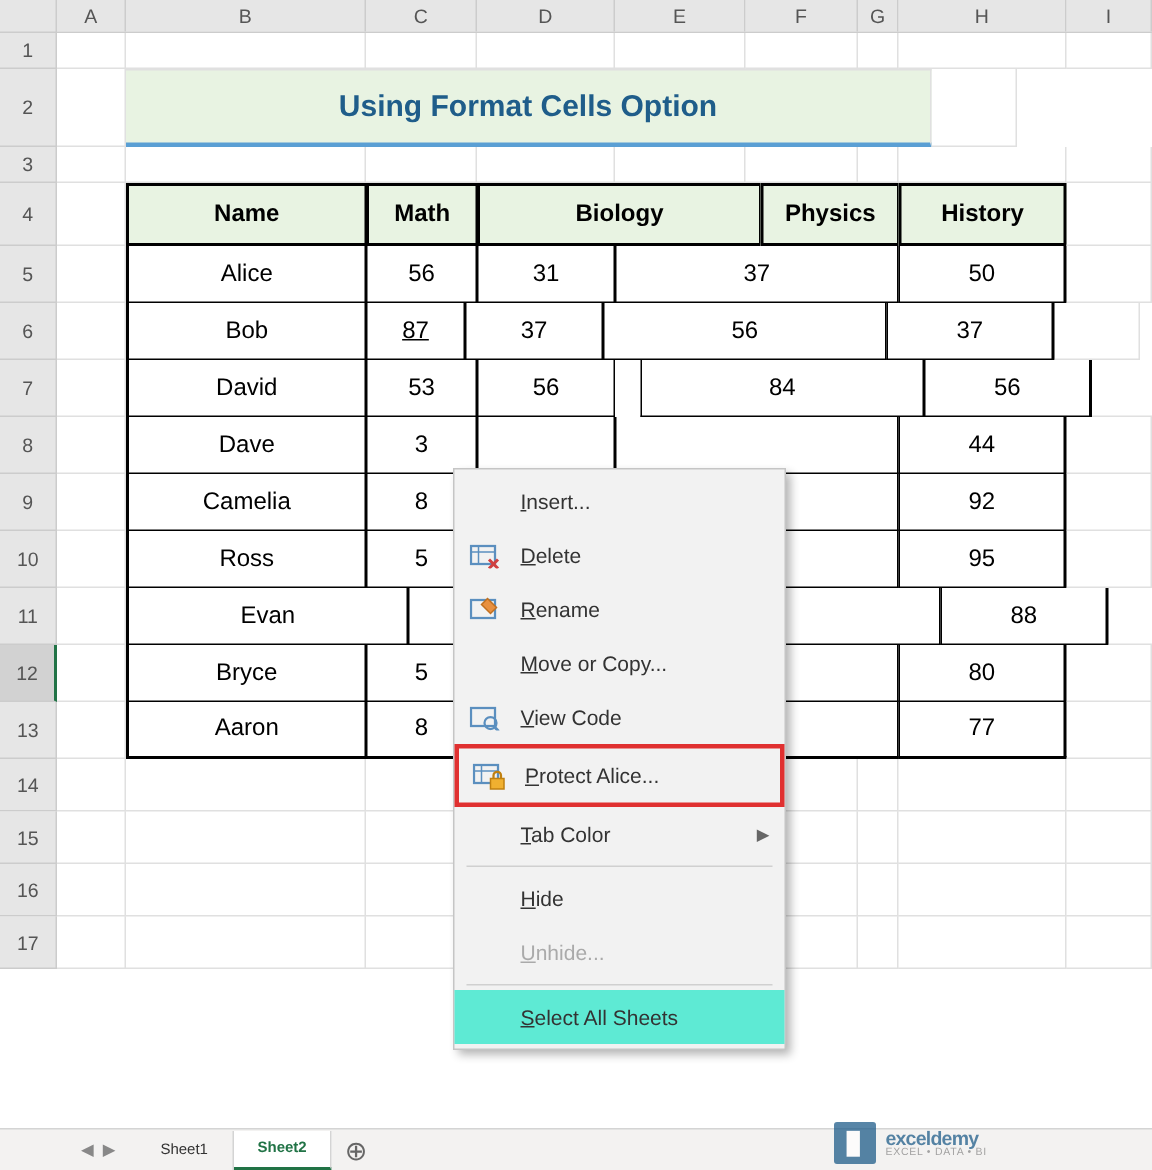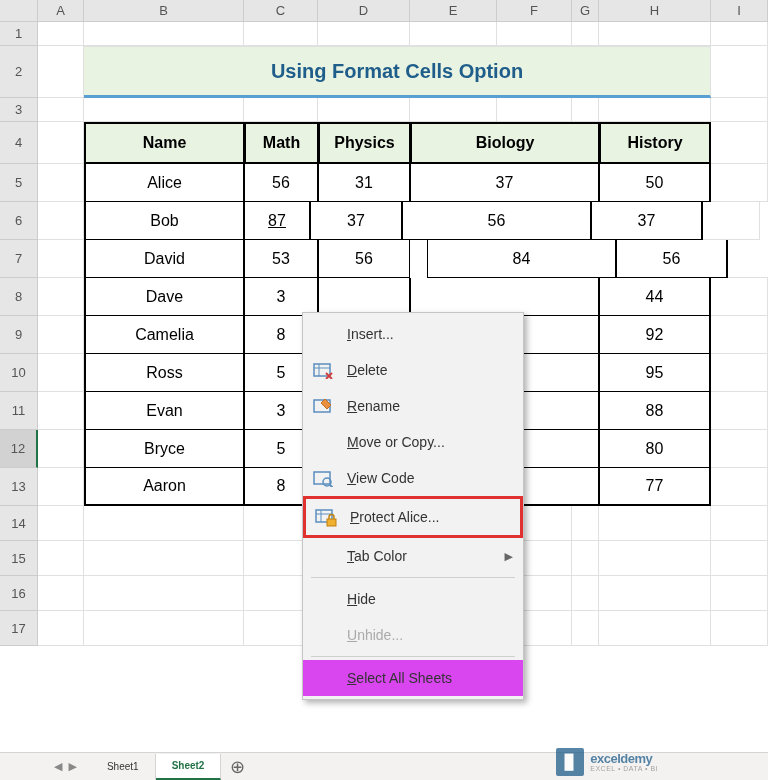--- a/index.html
+++ b/index.html
@@ -107,21 +107,21 @@
   display: flex;
   align-items: center;
   height: 36px;
   padding: 0 10px 0 6px;
   cursor: default;
 }
 .menu-item.highlighted {
   border: 3px solid #e03030;
   height: 42px;
 }
-.menu-item.selected { background: #d946ef; }
+.menu-item.selected { background: #5eead4; }
 .menu-icon {
   width: 28px;
   height: 24px;
   display: flex;
   align-items: center;
   justify-content: center;
   margin-right: 10px;
   flex-shrink: 0;
 }
 .menu-label { flex: 1; color: #333; }
@@ -241,21 +241,21 @@
           <div class="cell" style="width: 75px; height: 24px;"></div>
           <div class="cell" style="width: 27px; height: 24px;"></div>
           <div class="cell" style="width: 112px; height: 24px;"></div>
           <div class="cell" style="width: 57px; height: 24px;"></div>
         </div>
       </div>
       <div class="row-wrap">
         <div class="row-h" style="height: 52px;">2</div>
         <div class="cells">
           <div class="cell" style="width: 46px; height: 52px;"></div>
-          <div class="cell title-cell" style="width: 627px; height: 52px;">Using Format Cells Option</div>
+          <div class="cell title-cell" style="width: 537px; height: 52px;">Using Format Cells Option</div>
           <div class="cell" style="width: 57px; height: 52px;"></div>
         </div>
       </div>
       <div class="row-wrap">
         <div class="row-h" style="height: 24px;">3</div>
         <div class="cells">
           <div class="cell" style="width: 46px; height: 24px;"></div>
           <div class="cell" style="width: 160px; height: 24px;"></div>
           <div class="cell" style="width: 74px; height: 24px;"></div>
           <div class="cell" style="width: 92px; height: 24px;"></div>
@@ -265,22 +265,22 @@
           <div class="cell" style="width: 112px; height: 24px;"></div>
           <div class="cell" style="width: 57px; height: 24px;"></div>
         </div>
       </div>
       <div class="row-wrap">
         <div class="row-h" style="height: 42px;">4</div>
         <div class="cells">
           <div class="cell" style="width: 46px; height: 42px;"></div>
           <div class="cell header-cell" style="width: 160px; height: 42px; border-left: 2px solid rgb(0, 0, 0);">Name</div>
           <div class="cell header-cell" style="width: 74px; height: 42px;">Math</div>
+          <div class="cell header-cell" style="width: 189px; height: 42px;">Biology</div>
           <div class="cell header-cell" style="width: 92px; height: 42px;">Physics</div>
-          <div class="cell header-cell" style="width: 189px; height: 42px;">Biology</div>
           <div class="cell header-cell" style="width: 112px; height: 42px; border-right: 2px solid rgb(0, 0, 0);">History</div>
           <div class="cell" style="width: 57px; height: 42px;"></div>
         </div>
       </div>
       <div class="row-wrap">
         <div class="row-h" style="height: 38px;">5</div>
         <div class="cells">
           <div class="cell" style="width: 46px; height: 38px;"></div>
           <div class="cell data-cell" style="width: 160px; height: 38px; border-left: 2px solid rgb(0, 0, 0);">Alice</div>
           <div class="cell data-cell" style="width: 74px; height: 38px;">56</div>
@@ -347,21 +347,21 @@
           <div class="cell data-cell" style="width: 92px; height: 38px;"></div>
           <div class="cell data-cell" style="width: 189px; height: 38px;"></div>
           <div class="cell data-cell last-col" style="width: 112px; height: 38px;">95</div>
           <div class="cell" style="width: 57px; height: 38px;"></div>
         </div>
       </div>
       <div class="row-wrap">
         <div class="row-h" style="height: 38px;">11</div>
         <div class="cells">
           <div class="cell" style="width: 46px; height: 38px;"></div>
-          <div class="cell data-cell" style="width: 160px; height: 38px; border-left: 2px solid rgb(0, 0, 0);">Evan</div>
+          <div class="cell data-cell" style="width: 188px; height: 38px; border-left: 2px solid rgb(0, 0, 0);">Evan</div>
           <div class="cell data-cell" style="width: 74px; height: 38px;">3</div>
           <div class="cell data-cell" style="width: 92px; height: 38px;"></div>
           <div class="cell data-cell" style="width: 189px; height: 38px;"></div>
           <div class="cell data-cell last-col" style="width: 112px; height: 38px;">88</div>
           <div class="cell" style="width: 57px; height: 38px;"></div>
         </div>
       </div>
       <div class="row-wrap">
         <div class="row-h selected" style="height: 38px;">12</div>
         <div class="cells">

